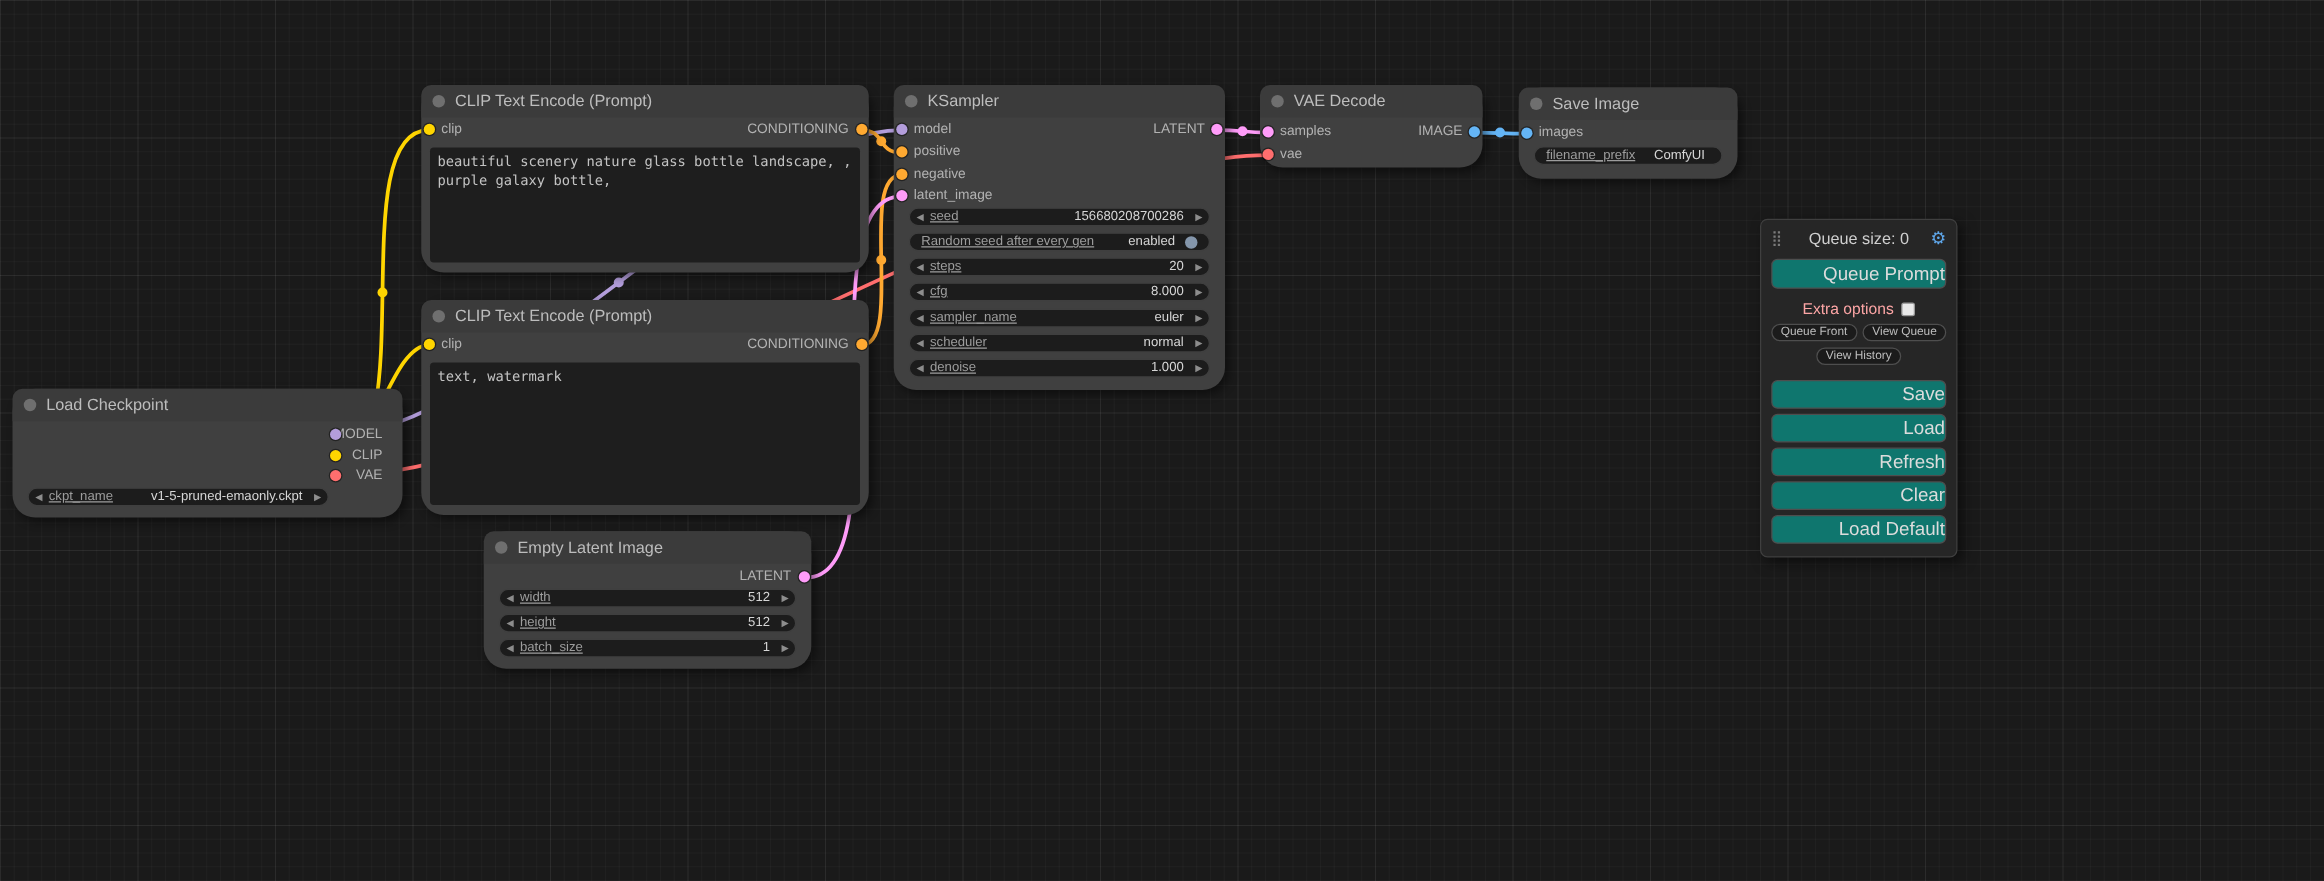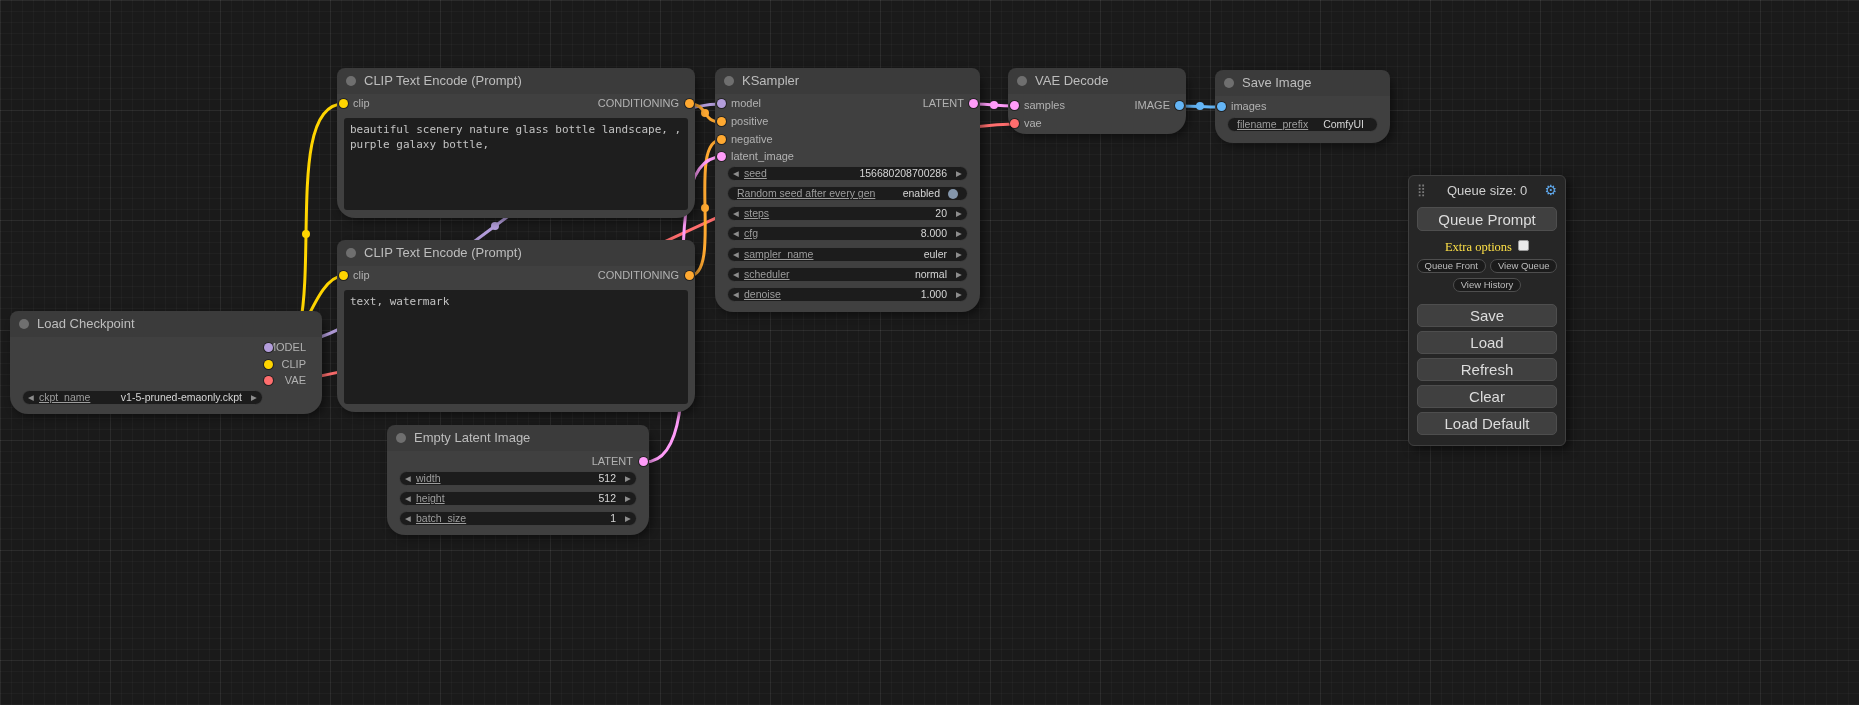--- a/index.html
+++ b/index.html
@@ -108,36 +108,36 @@
     padding:5px 8px 10px 8px;
   }
   .menu-header { display:flex; align-items:center; height:18px; color:#cfcfcf; font-size:13px; }
   .drag-handle { color:#7a7a7a; font-size:12px; margin-right:4px; cursor:move; }
   .queue-size { flex:1; text-align:center; }
   .gear { color:#5fa8ec; font-size:14px; cursor:pointer; }
   .menu-btn {
     display:block;
     width:100%;
     height:23px;
-    background:#404040;
+    background:#0f766e;
     border:1px solid #4e4e4e;
     border-radius:5px;
     color:#dcdcdc;
     font-family:"Liberation Sans", sans-serif;
     font-size:15px;
-    text-align:center;
+    text-align:right;
     margin-top:4px;
     cursor:pointer;
   }
   .menu-btn.queue-prompt { height:24px; margin-top:8px; }
   .menu-btn.first-of-group { margin-top:12px; }
   .extra-row {
-    display:flex; align-items:flex-start; justify-content:center;
+    display:flex; align-items:center; justify-content:center;
     gap:6px; margin-top:9px; height:14px;
-    color:#fde047; font-size:12.5px;font-family:Liberation Serif, serif;
+    color:#fca5a5; font-size:12.5px;
   }
   .checkbox {
     width:11px; height:11px;
     background:#e9e9e9;
     border:1px solid #9a9a9a;
     border-radius:2px;
     cursor:pointer;
   }
   .pill-row { display:flex; justify-content:center; gap:4px; margin-top:5px; }
   .pill-btn {

